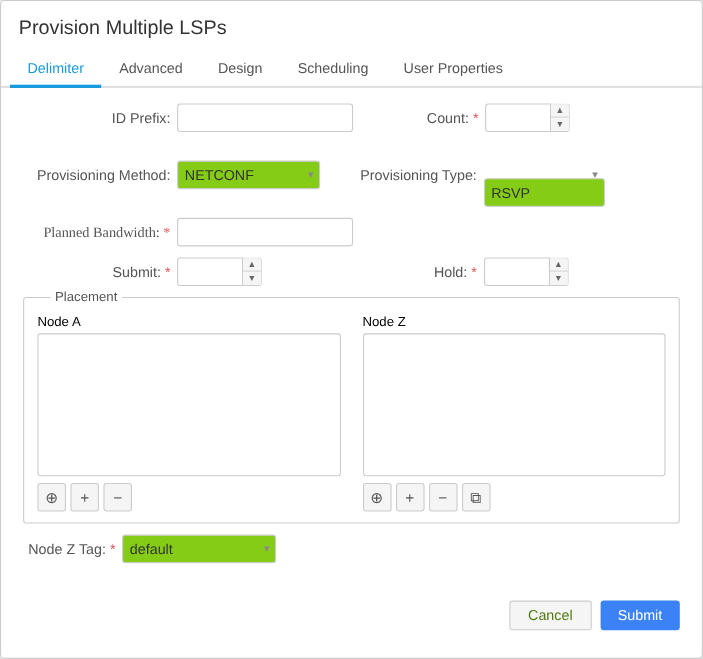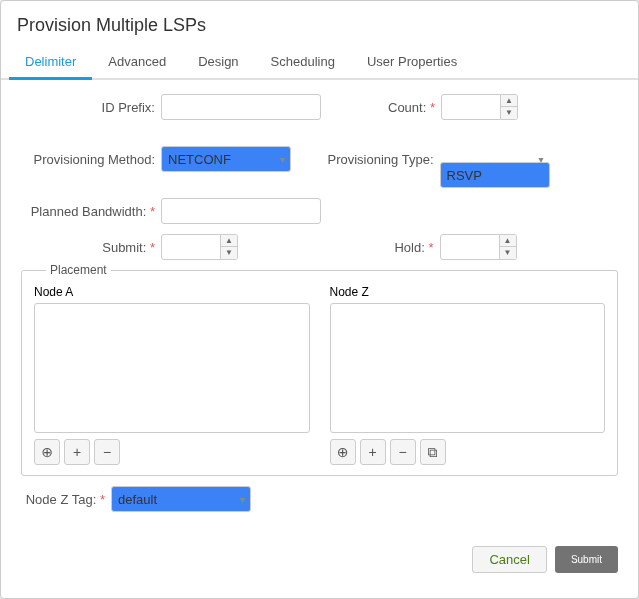--- a/index.html
+++ b/index.html
@@ -116,21 +116,21 @@
     .select-wrapper {
       position: relative;
       display: inline-block;
     }
     .select-wrapper select {
       border: 1px solid #ccc;
       border-radius: 3px;
       padding: 3px 24px 3px 6px;
       font-size: 13px;
       height: 26px;
-      background: #3b82f6;
+      background: #84cc16;
       appearance: none;
       -webkit-appearance: none;
       cursor: pointer;
       outline: none;
       color: #333;
     }
     .select-arrow {
       position: absolute;
       right: 6px;
       top: 50%;
@@ -209,23 +209,23 @@
       border-radius: 3px;
       background: #f5f5f5;
       cursor: pointer;
       font-size: 13px;
       color: #4d7c0f;
     }
     .btn-submit {
       padding: 4px 16px;
       border: none;
       border-radius: 3px;
-      background: #737373;
-      cursor: pointer;
-      font-size: 10px;
+      background: #3b82f6;
+      cursor: pointer;
+      font-size: 13px;
       color: #fff;
     }
   </style>
 </head>
 <body>
 
 <div class="dialog">
   <div class="dialog-title">Provision Multiple LSPs</div>
 
   <div class="tabs">
@@ -276,21 +276,21 @@
             <option>RSVP</option>
             <option>SR</option>
           </select>
           <span class="select-arrow">▾</span>
         </div>
       </div>
     </div>
 
     <div class="form-row">
       <div class="form-half">
-        <span class="form-label" style="width:140px;">
+        <span class="form-label" style="width:140px;font-family:Liberation Serif, serif;">
           <span>Planned Bandwidth:</span>
           <span class="required"> *</span>
         </span>
         <input type="text" class="form-input input-wide" style="">
       </div>
     </div>
 
     <div class="form-row">
       <div class="form-half">
         <span class="form-label" style="width:140px;">

